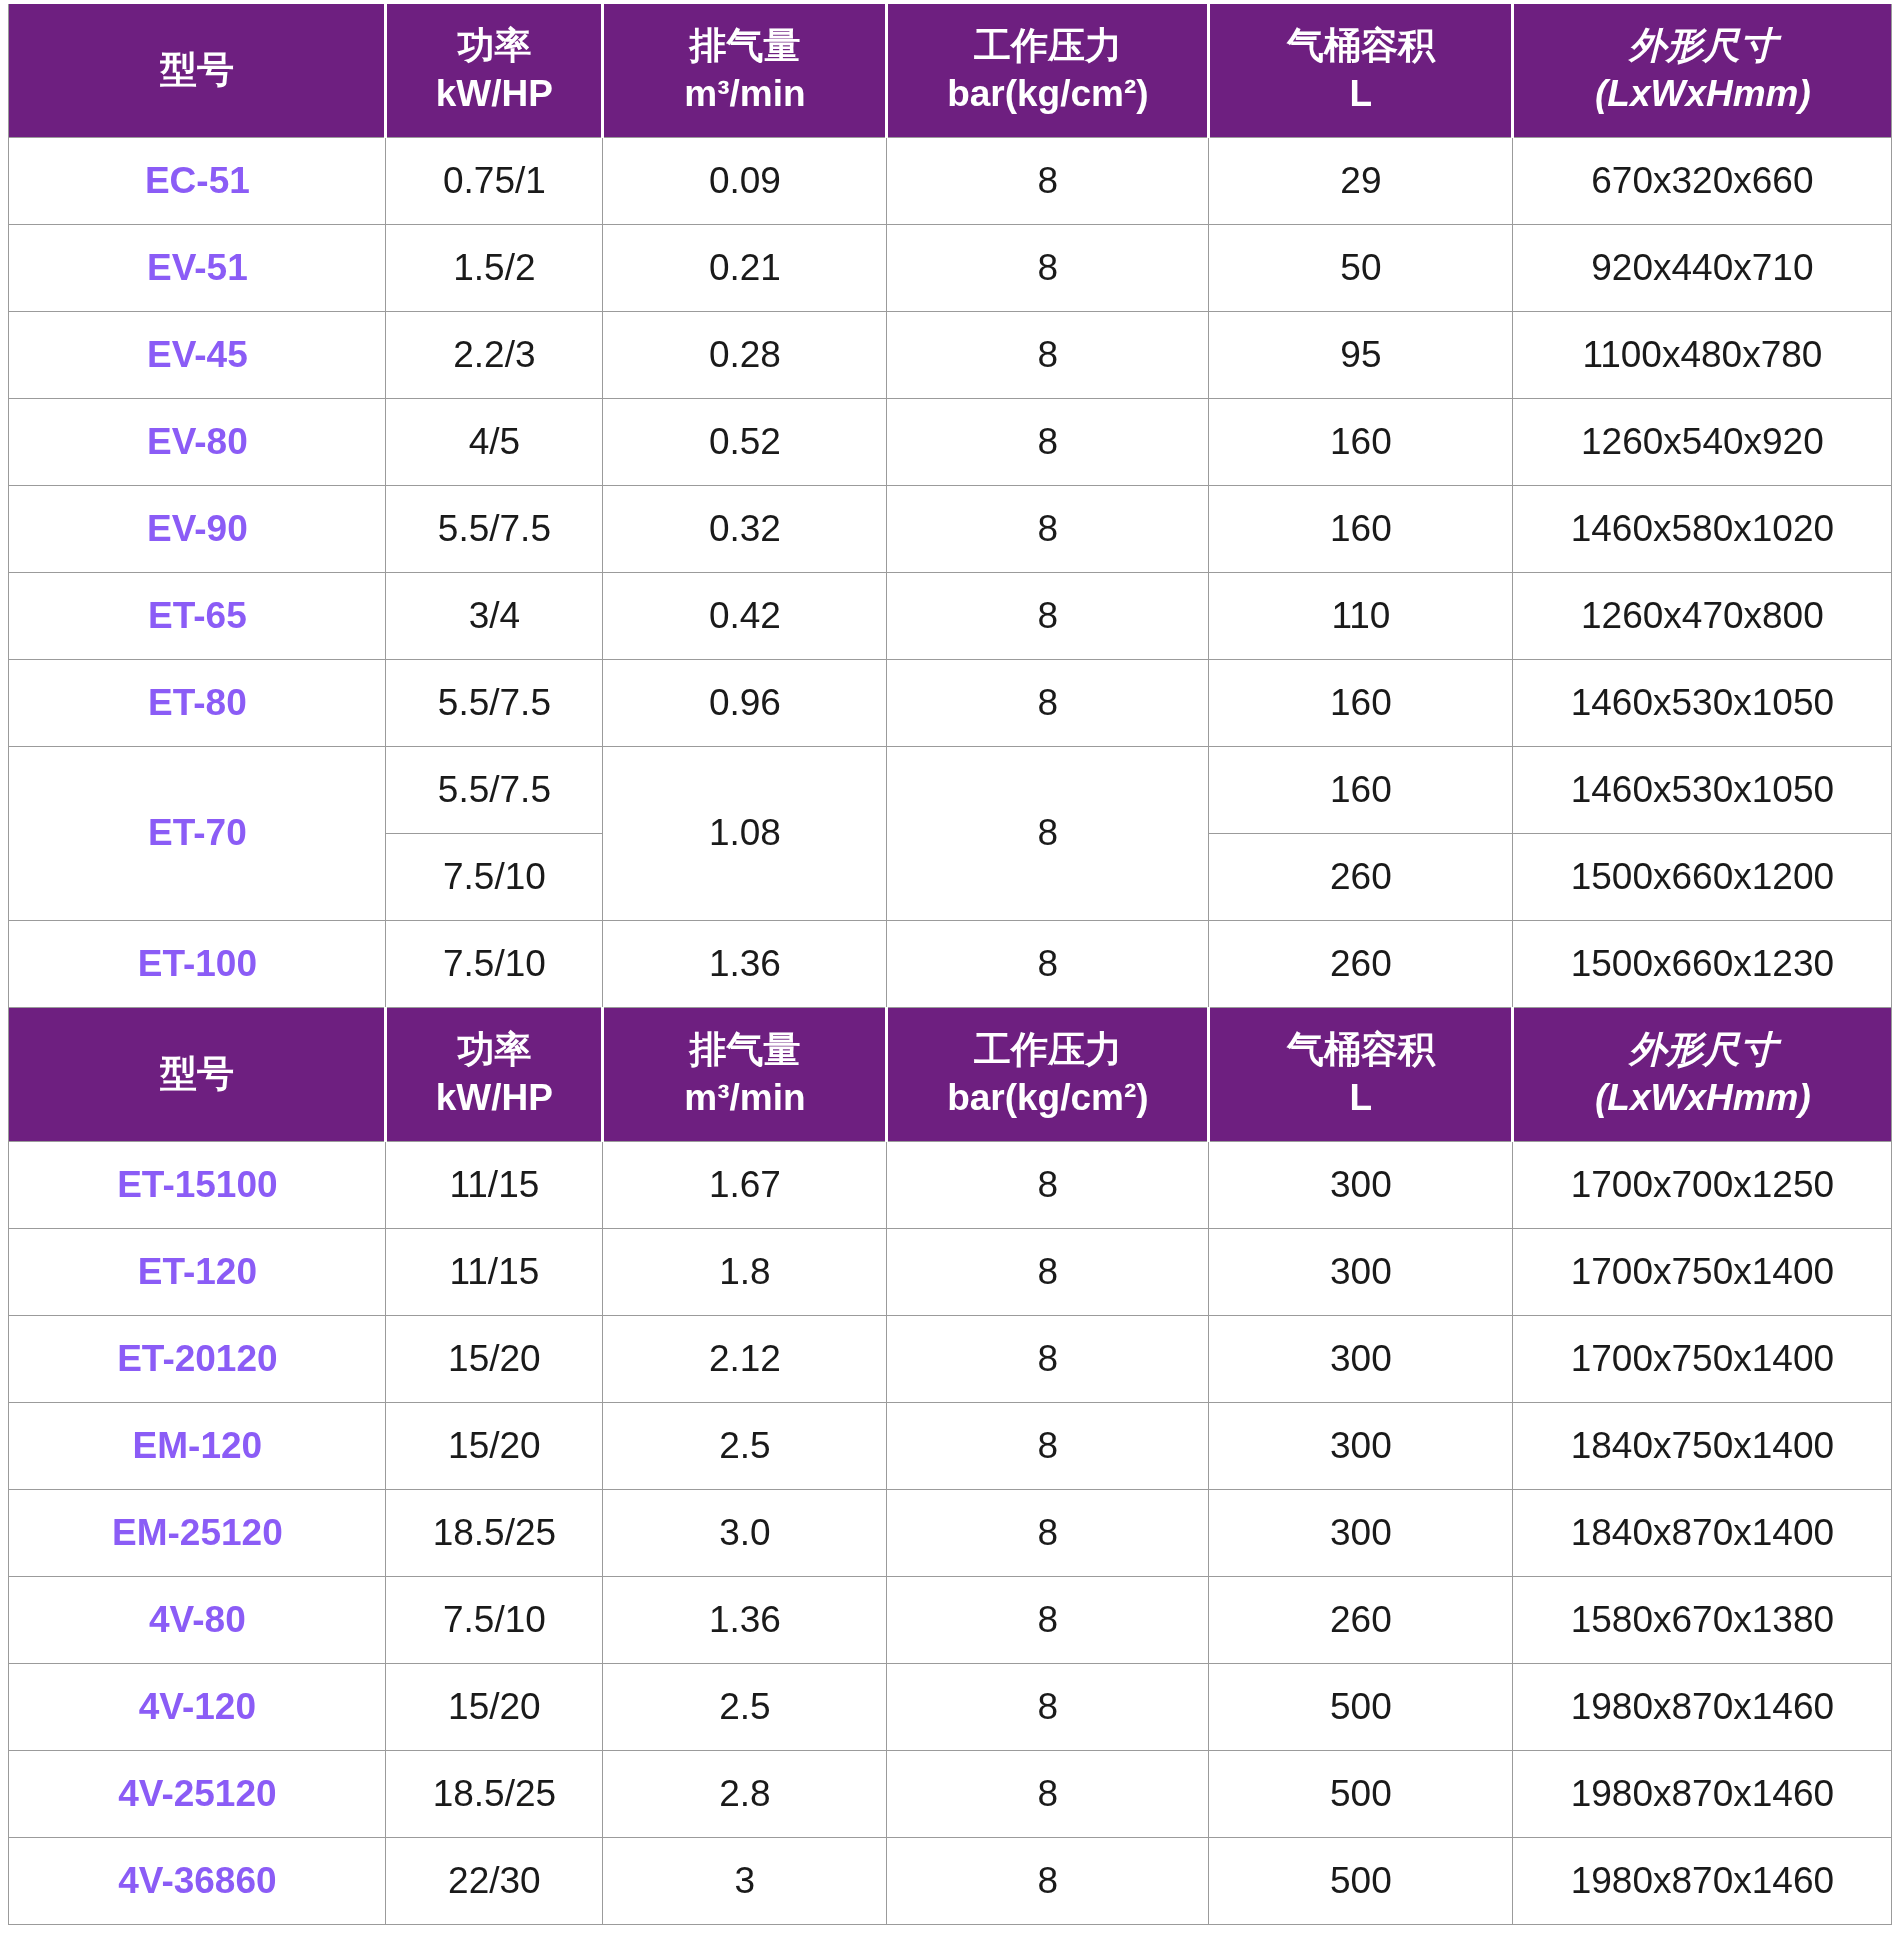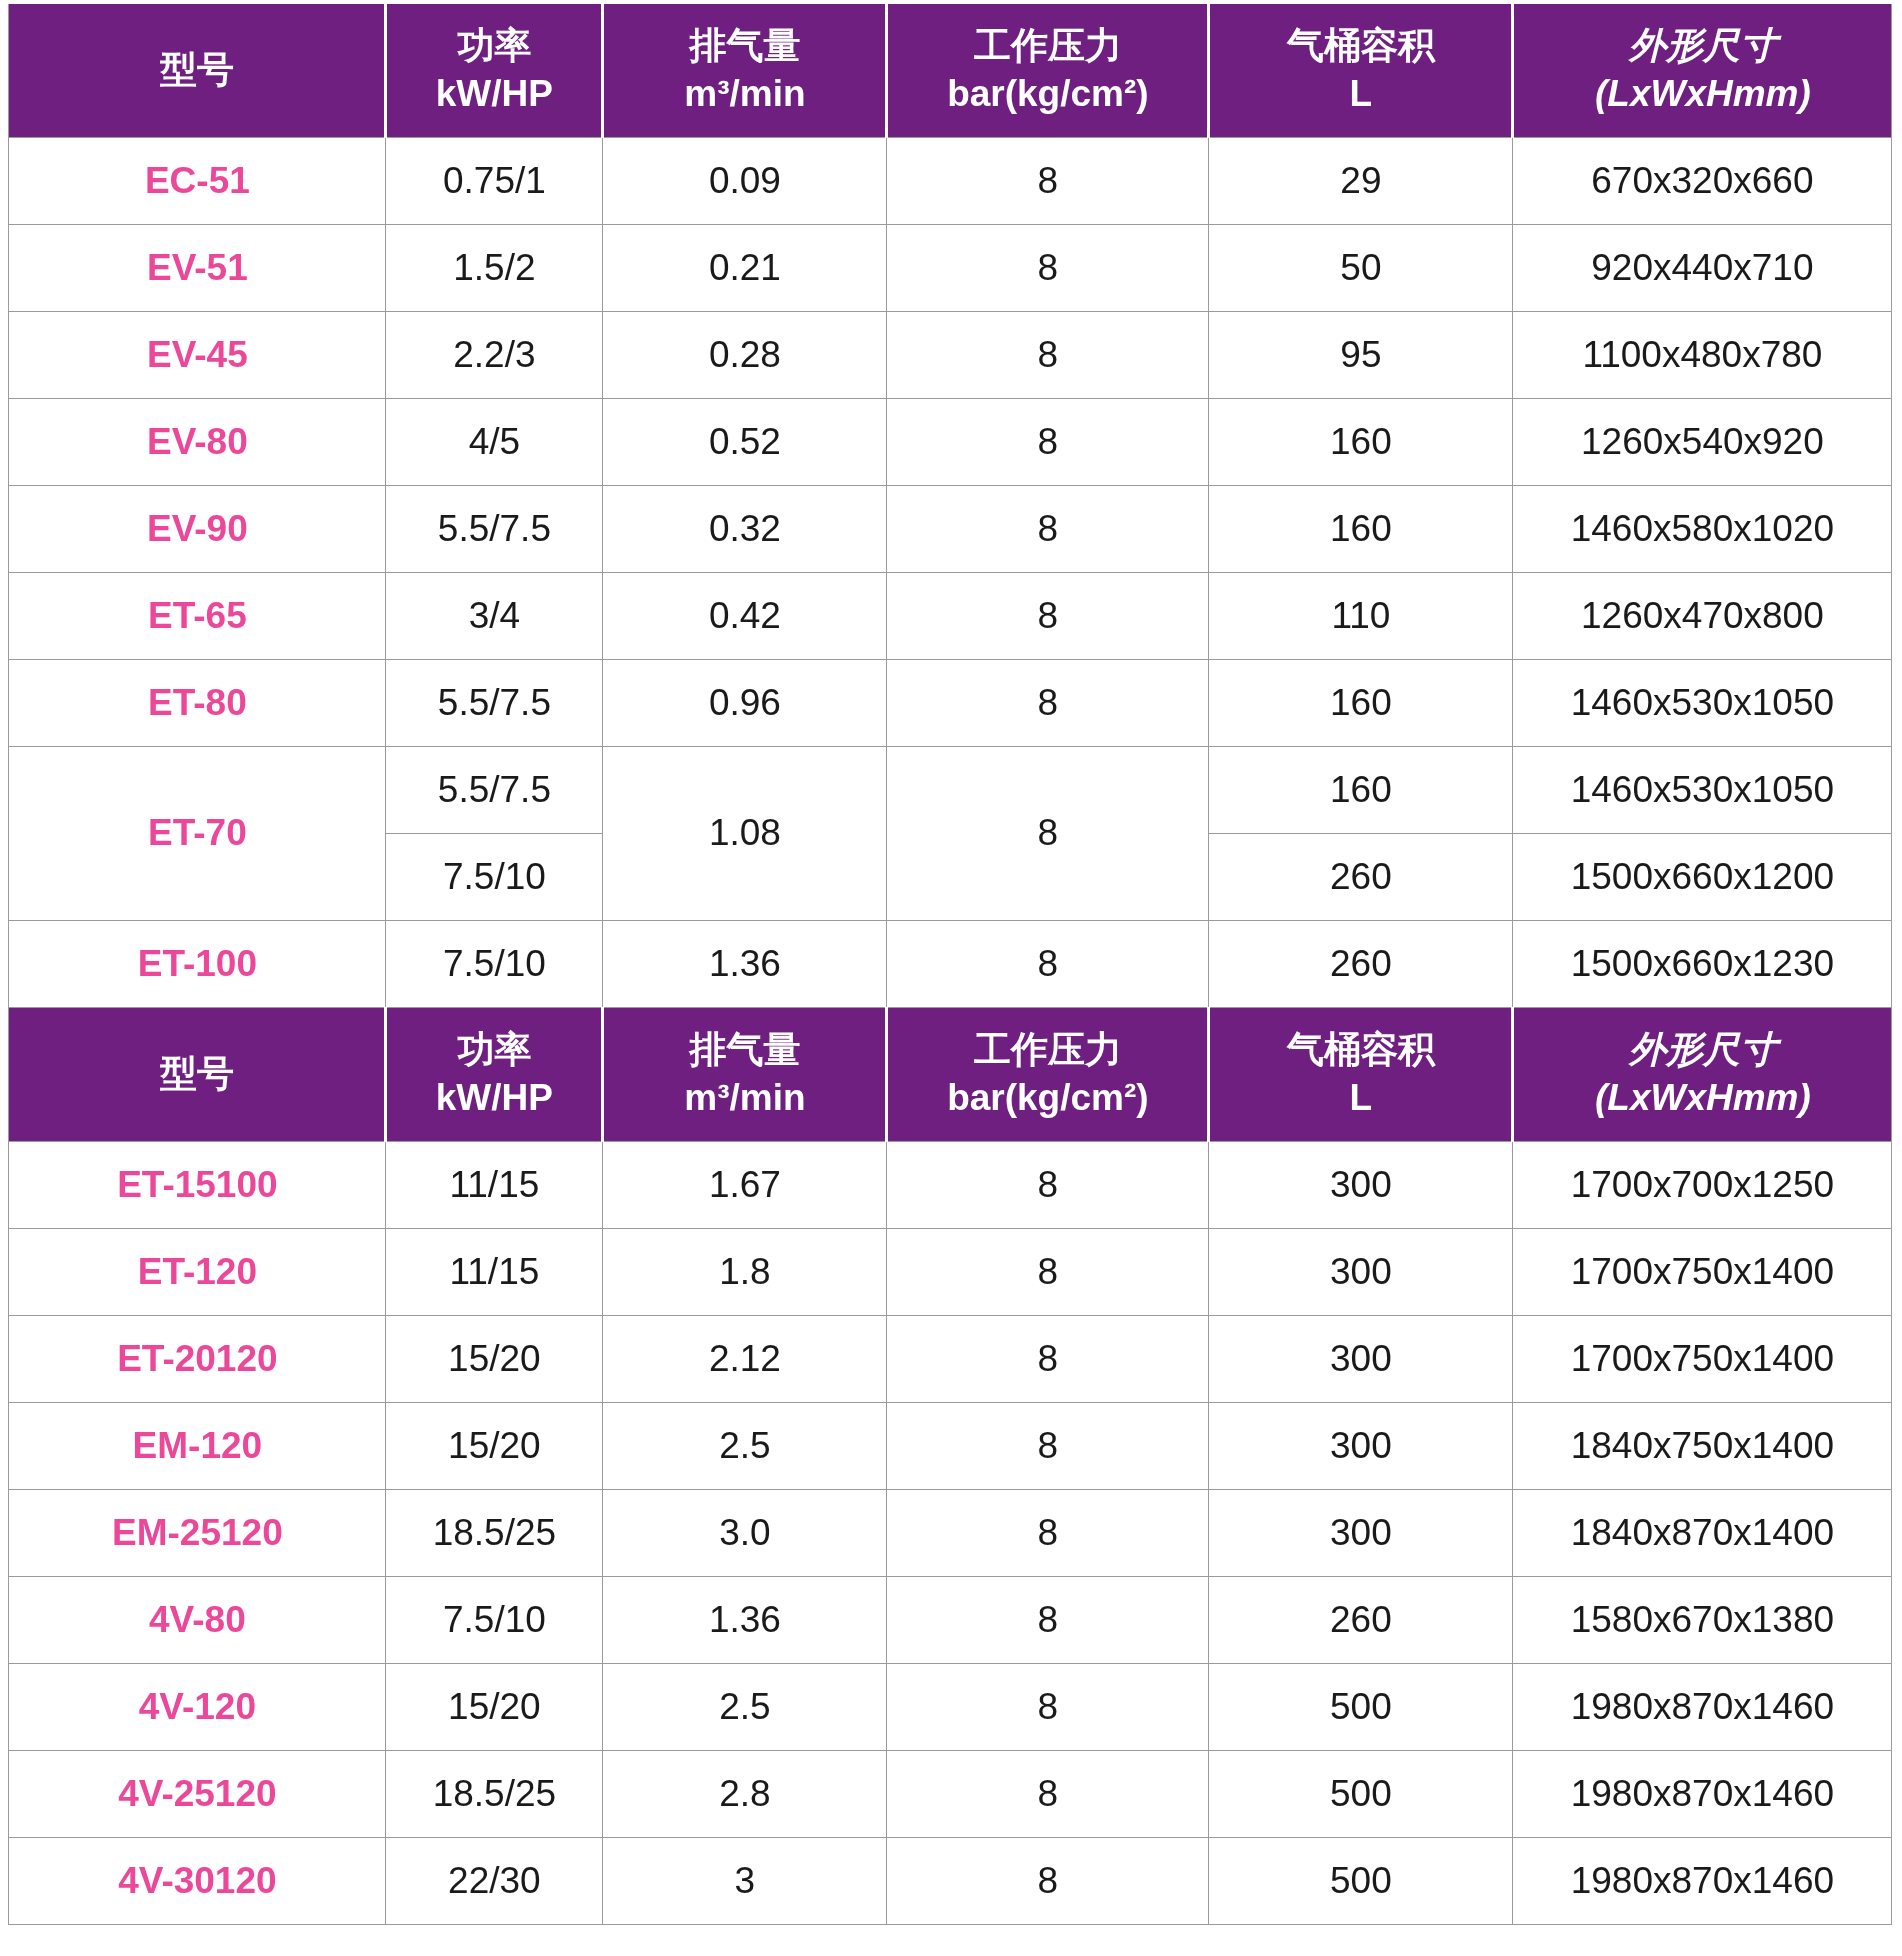--- a/index.html
+++ b/index.html
@@ -53,21 +53,21 @@
     color: #1a1a1a;
     text-align: center;
     vertical-align: middle;
     padding: 0;
     background: #ffffff;
   }
   tr.data-row {
     height: 87px;
   }
   td.model {
-    color: #ec4899;
+    color: #8b5cf6;
     font-weight: bold;
   }
   .hline2:empty { display: none; }
 </style>
 </head>
 <body>
 
 <div class="wrap">
   <table class="spec">
     <colgroup>
@@ -266,21 +266,21 @@
         </tr>
         <tr class="data-row">
           <td class="model">4V-25120</td>
           <td>18.5/25</td>
           <td>2.8</td>
           <td>8</td>
           <td>500</td>
           <td>1980x870x1460</td>
         </tr>
         <tr class="data-row">
-          <td class="model">4V-30120</td>
+          <td class="model">4V-36860</td>
           <td>22/30</td>
           <td>3</td>
           <td>8</td>
           <td>500</td>
           <td>1980x870x1460</td>
         </tr>
       </tbody>
   </table>
 </div>
 

